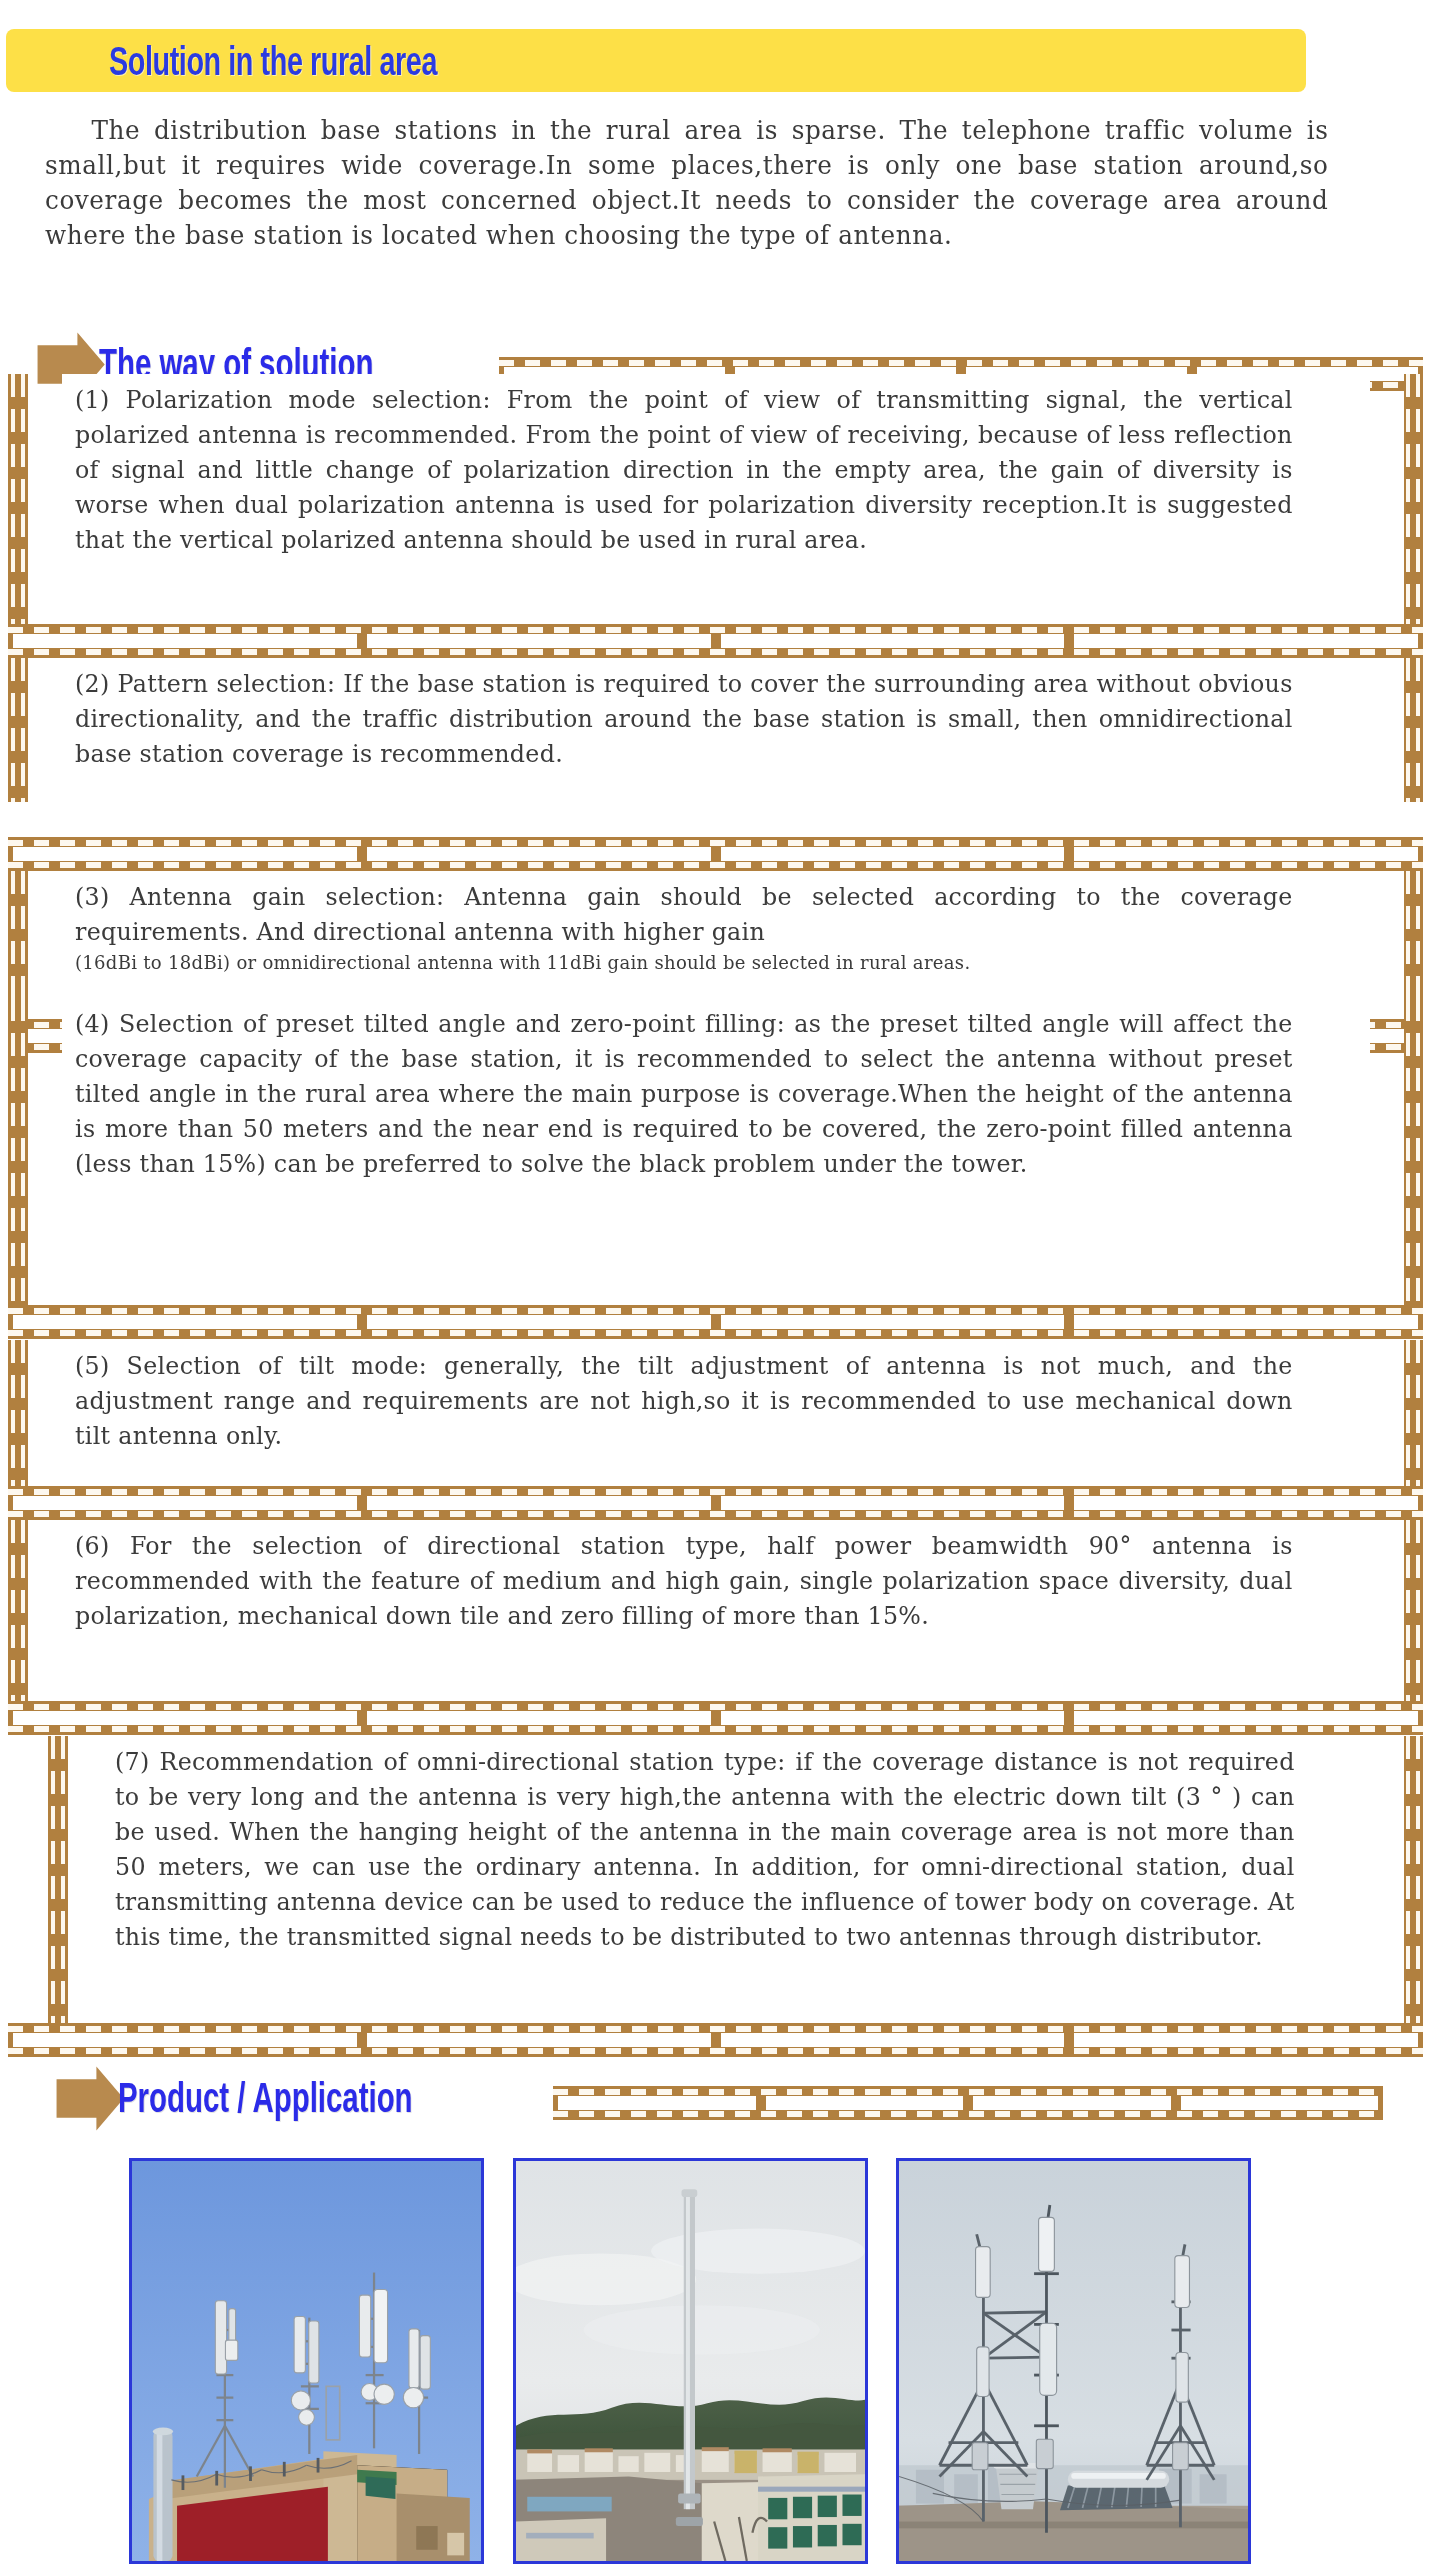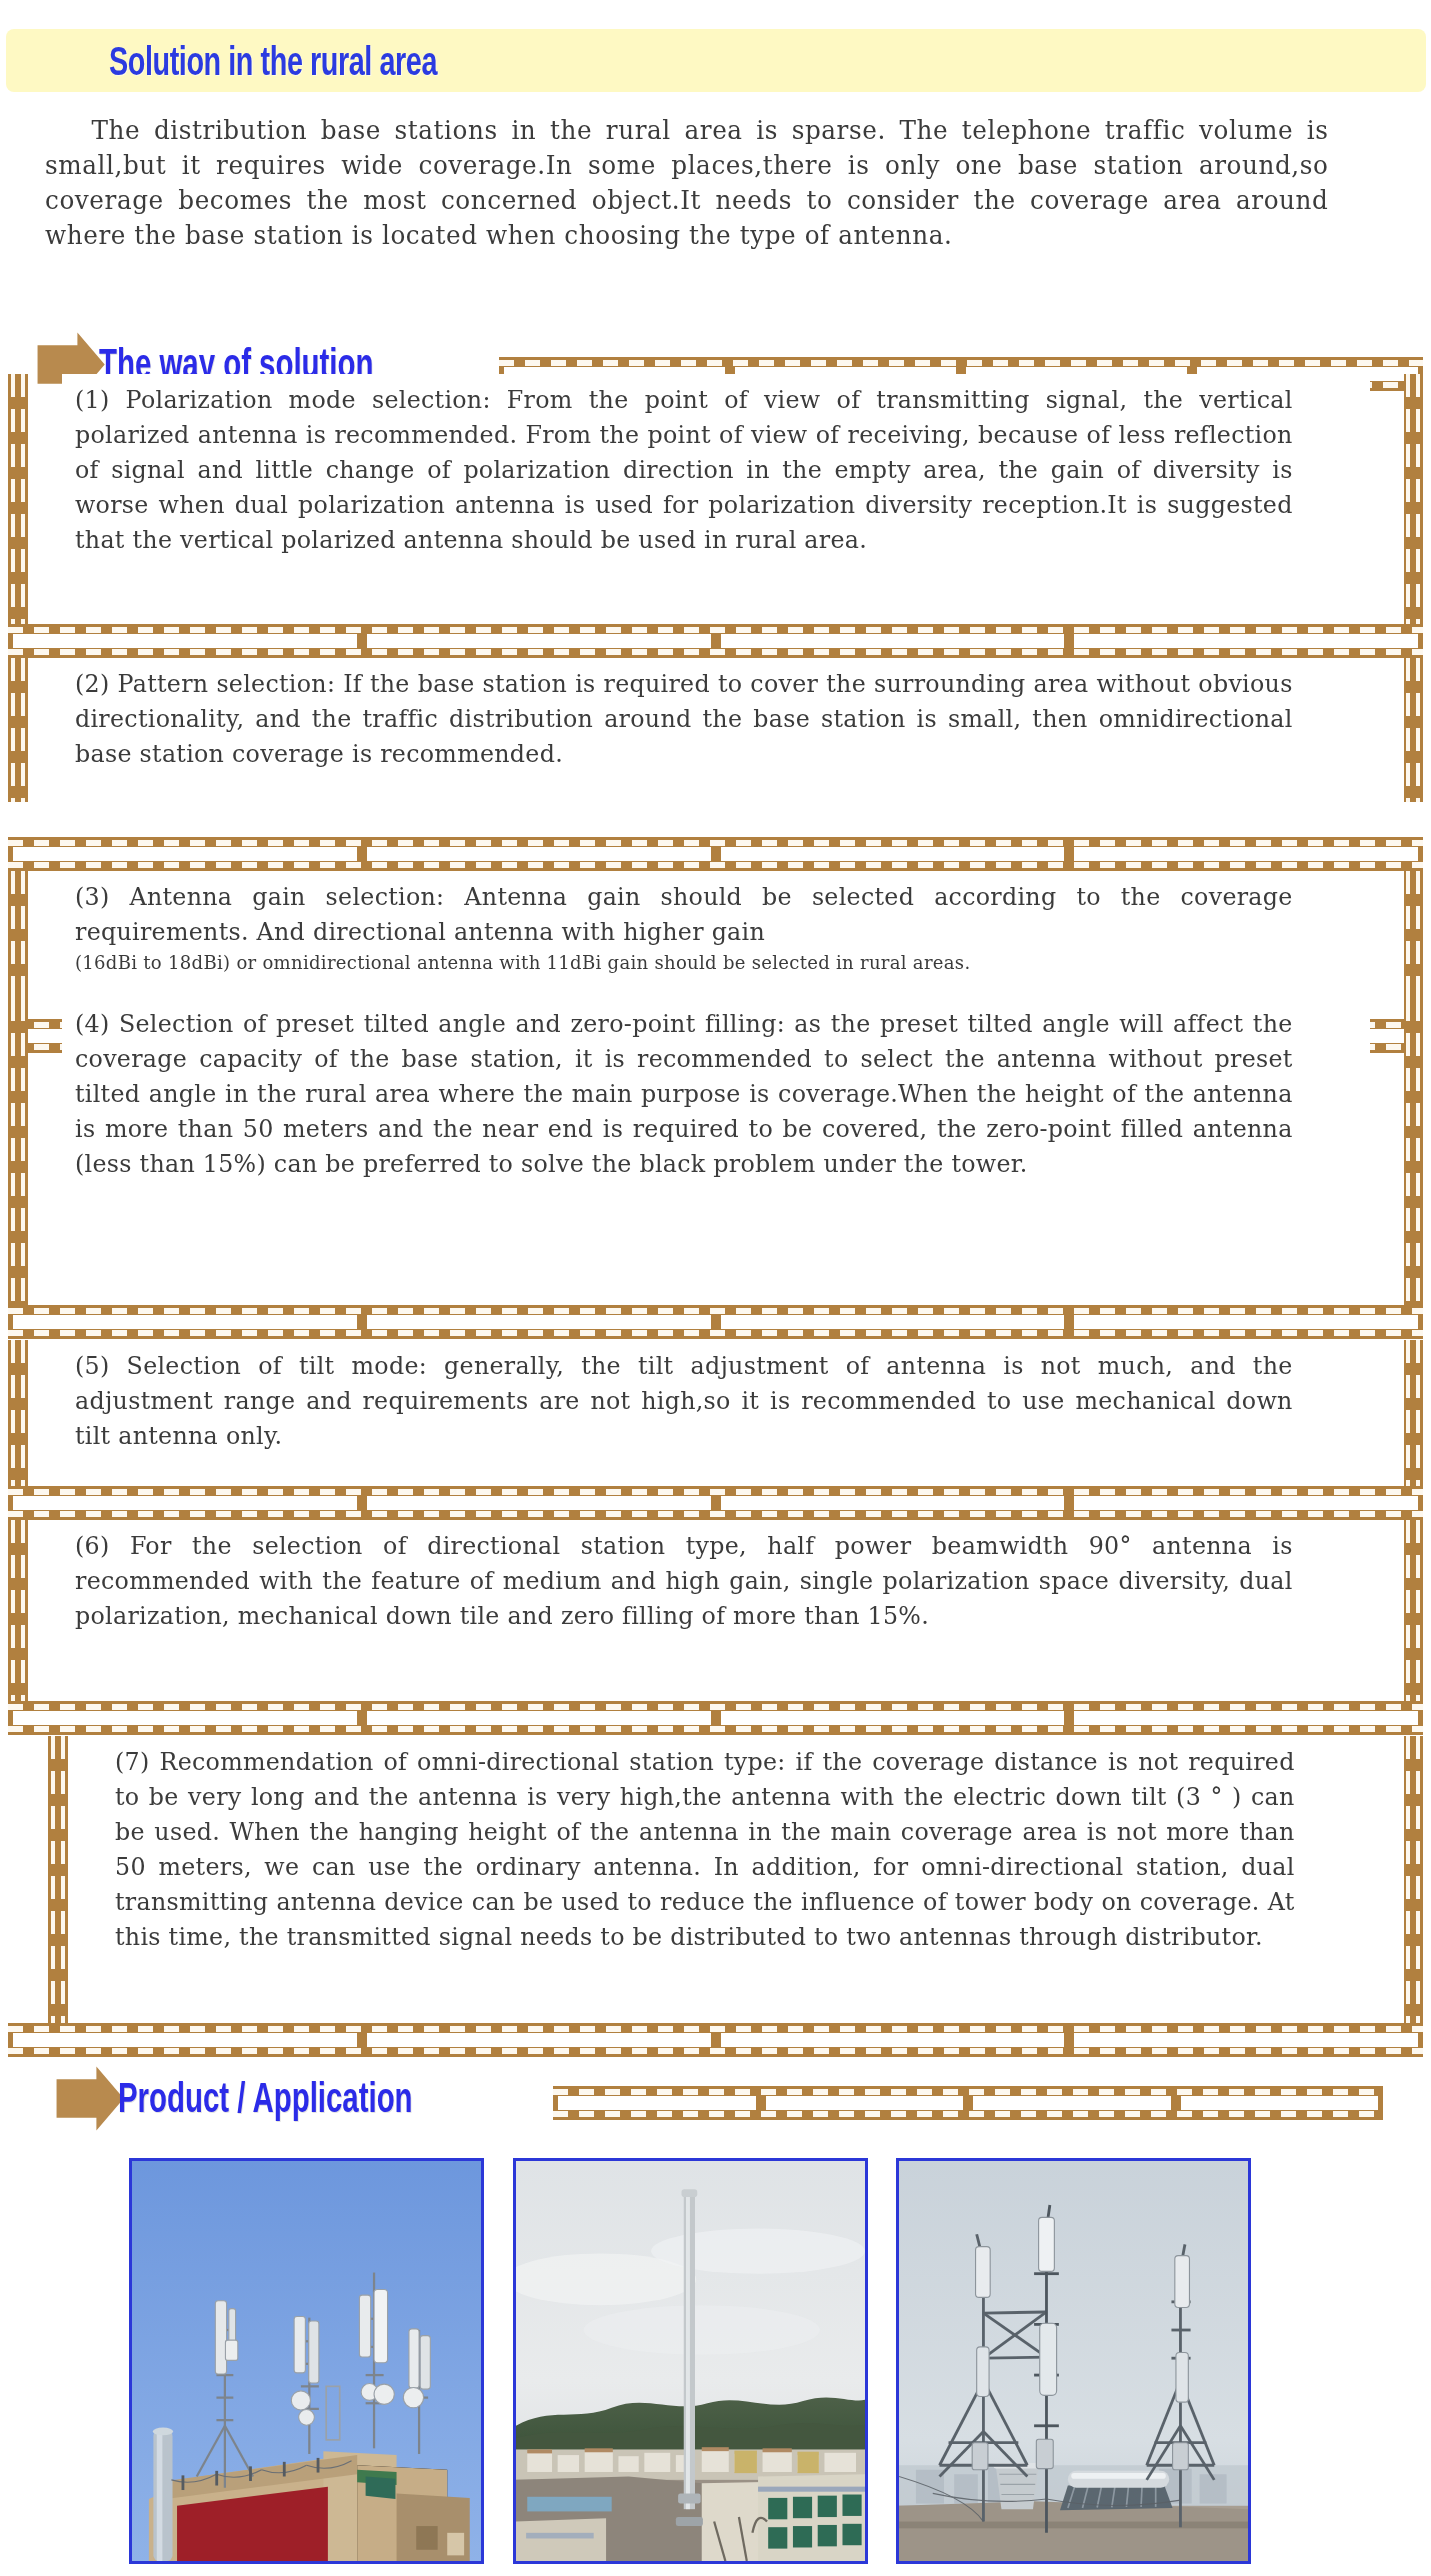--- a/index.html
+++ b/index.html
@@ -12,23 +12,23 @@
     position: relative;
     font-family: "DejaVu Serif", serif;
     overflow: hidden;
   }
 
   
   .title-bar {
     position: absolute;
     left: 5.7px;
     top: 29px;
-    width: 1420px;
+    width: 1300px;
     height: 63px;
-    background: #fef9c3;
+    background: #fde047;
     border-radius: 8px;
     box-sizing: border-box;
   }
   .title-text {
     position: absolute;
     left: 103px;
     top: 4.6px;
     font-family: "Liberation Sans", sans-serif;
     font-weight: bold;
     font-size: 40px;

